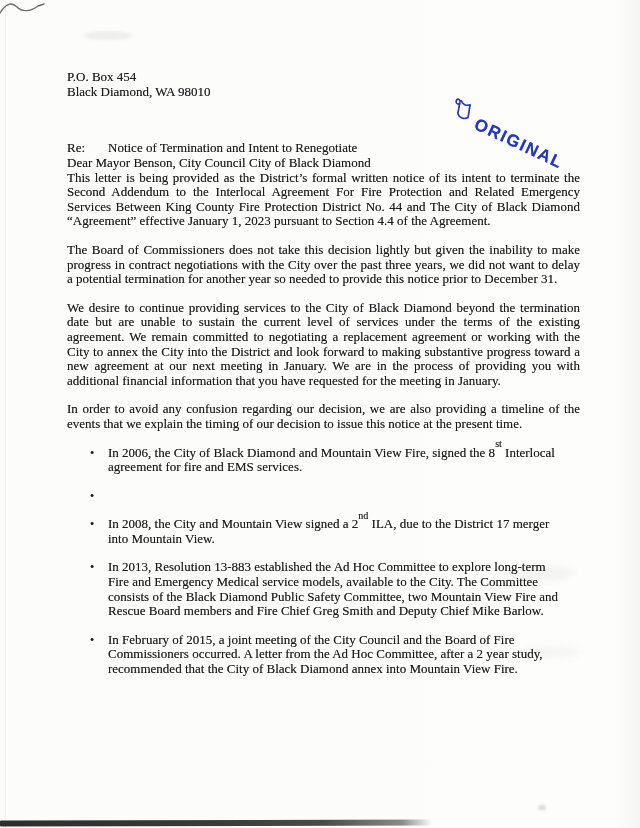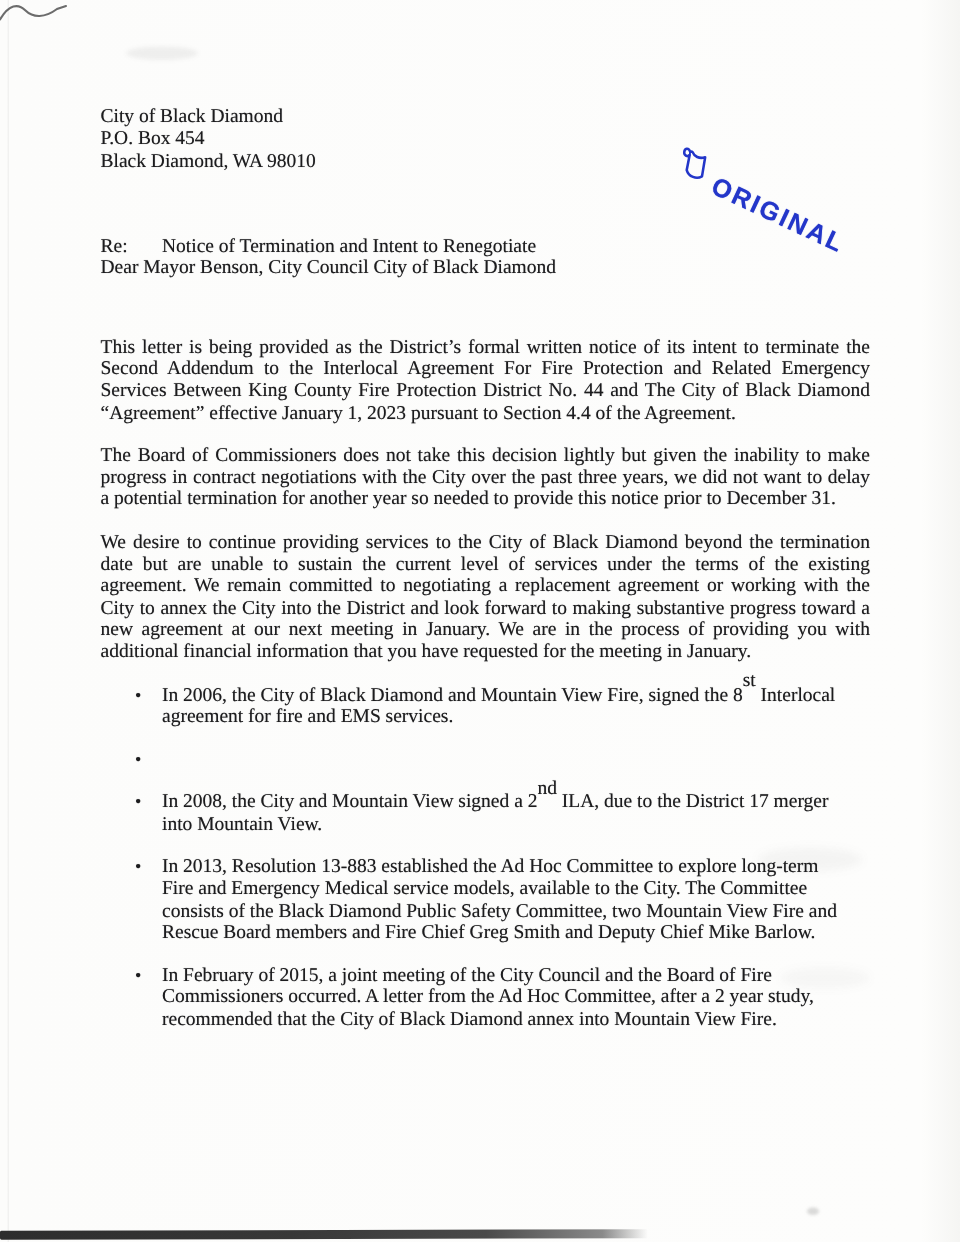--- a/index.html
+++ b/index.html
@@ -20,32 +20,32 @@
     width: 513px;
     font-size: 13px;
     line-height: 14.6px;
     text-shadow: 0 0 0.5px rgba(30,30,30,0.55);
   }
   .addr-line { white-space: nowrap; line-height: 15.2px; }
   .re-line { display: flex; margin-top: 42px; }
   .re-label { width: 41px; flex: 0 0 41px; }
   .salutation { margin-top: 0; }
   .para { margin: 0 0 14px 0; text-align: justify; }
-  .para.first { margin-top: 38px; }
+  .para.first { }
   .bullets { margin-top: 0; }
   .bullet { display: flex; margin-bottom: 14px; }
   .bullet-dot {
     flex: 0 0 18px;
     margin-left: 23px;
     font-size: 12px;
     line-height: 14.6px;
   }
   .bullet-text { width: 455px; text-align: left; }
   sup.ord {
-    font-size: 13px;
+    font-size: 10px;
     line-height: 0;
     position: relative;
     top: -4px;
   }
   
   .stamp {
     position: absolute;
     left: 456px;
     top: 96px;
     display: flex;
@@ -114,35 +114,35 @@
     <svg class="stamp-icon" width="26" height="24" viewBox="0 0 26 24">
       <path d="M6 5 C 3.5 2.5, 1.5 4.5, 2.5 7 C 3.3 9, 6 9, 6.5 7 L 9 17 C 12 20.5, 17.5 20, 20 16.5 L 16.5 4 C 13.5 7, 9.5 6.5, 7.5 4.5 C 7 4, 6.4 4.4, 6 5 Z" fill="none" stroke="#2336c9" stroke-width="1.7" stroke-linejoin="round" stroke-linecap="round"></path>
       <path d="M6.5 7 L 6 5" fill="none" stroke="#2336c9" stroke-width="1.2" stroke-linecap="round"></path>
     </svg>
     <span class="stamp-text">ORIGINAL</span>
   </div>
 
   <div class="content">
 
     <div class="addr-block">
-      <div class="addr-line">City of Black Diamond</div>
       <div class="addr-line">P.O. Box 454</div>
       <div class="addr-line">Black Diamond, WA 98010</div>
     </div>
 
     <div class="re-line">
       <span class="re-label">Re:</span>
       <span class="re-subject">Notice of Termination and Intent to Renegotiate</span>
     </div>
 
     <div class="salutation">Dear Mayor Benson, City Council City of Black Diamond</div>
 
     <p class="para first">This letter is being provided as the District’s formal written notice of its intent to terminate the Second Addendum to the Interlocal Agreement For Fire Protection and Related Emergency Services Between King County Fire Protection District No. 44 and The City of Black Diamond “Agreement” effective January 1, 2023 pursuant to Section 4.4 of the Agreement.</p>
     <p class="para">The Board of Commissioners does not take this decision lightly but given the inability to make progress in contract negotiations with the City over the past three years, we did not want to delay a potential termination for another year so needed to provide this notice prior to December 31.</p>
     <p class="para">We desire to continue providing services to the City of Black Diamond beyond the termination date but are unable to sustain the current level of services under the terms of the existing agreement. We remain committed to negotiating a replacement agreement or working with the City to annex the City into the District and look forward to making substantive progress toward a new agreement at our next meeting in January. We are in the process of providing you with additional financial information that you have requested for the meeting in January.</p>
+    <p class="para">In order to avoid any confusion regarding our decision, we are also providing a timeline of the events that we explain the timing of our decision to issue this notice at the present time.</p>
 
     <div class="bullets">
 
       <div class="bullet">
         <span class="bullet-dot">•</span>
         <span class="bullet-text"><span>In 2006, the City of Black Diamond and Mountain View Fire, signed the 8</span><sup class="ord">st</sup><span> Interlocal agreement for fire and EMS services.</span></span>
       </div>
 
       <div class="bullet">
         <span class="bullet-dot">•</span>

